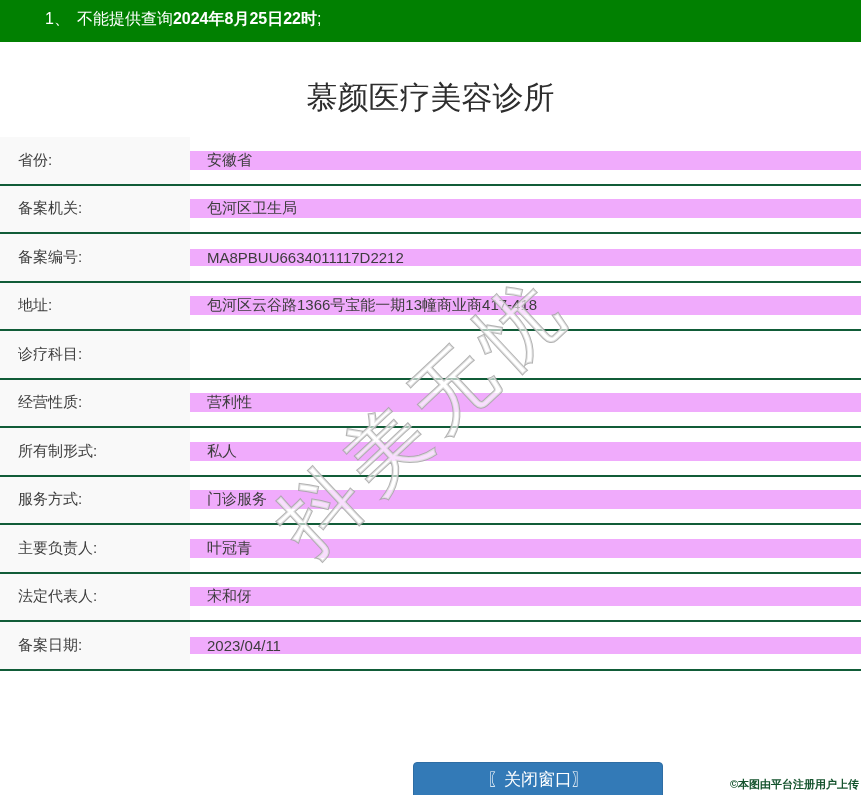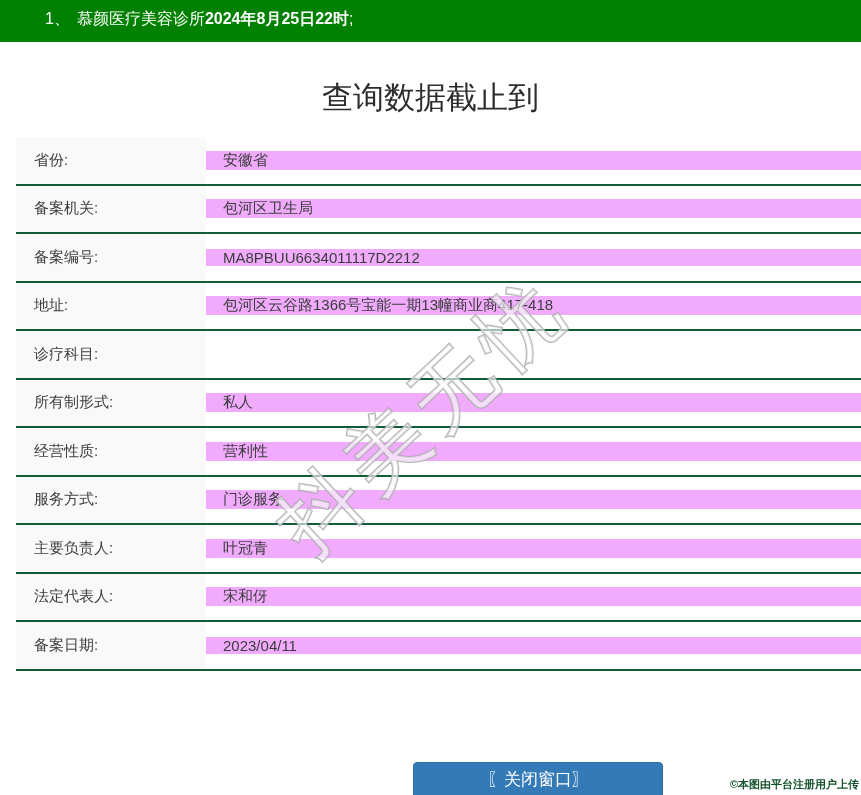--- a/index.html
+++ b/index.html
@@ -29,21 +29,20 @@
   }
   
   .info-table{width:861px;}
   .info-row{
     display:flex;
     height:46.5px;
     border-bottom:2px solid #115c38;
     align-items:center;
     font-size:15px;
     color:#3d3d3d;
-    margin-left:16px;
   }
   .info-label{
     width:172px;
     padding-left:18px;
     background:#f9f9f9;
     align-self:stretch;
     display:flex;
     align-items:center;
     flex-shrink:0;
   }
@@ -81,25 +80,25 @@
     color:#14532d;
     text-shadow:0 0 1px #ffffff;
     white-space:nowrap;
   }
 </style>
 </head>
 <body>
 
 <div class="notice-header">
   <div class="notice-line">
-    <span class="notice-num">1、</span><span>慕颜医疗美容诊所</span><span class="notice-bold">2024年8月25日22时</span><span>;</span>
+    <span class="notice-num">1、</span><span>不能提供查询</span><span class="notice-bold">2024年8月25日22时</span><span>;</span>
   </div>
 </div>
 
-<div class="page-title">查询数据截止到</div>
+<div class="page-title">慕颜医疗美容诊所</div>
 
 <div class="info-table">
   <div class="info-row">
     <div class="info-label">省份:</div>
     <div class="info-value">安徽省</div>
   </div>
   <div class="info-row">
     <div class="info-label">备案机关:</div>
     <div class="info-value">包河区卫生局</div>
   </div>
@@ -108,26 +107,26 @@
     <div class="info-value">MA8PBUU6634011117D2212</div>
   </div>
   <div class="info-row">
     <div class="info-label">地址:</div>
     <div class="info-value">包河区云谷路1366号宝能一期13幢商业商417-418</div>
   </div>
   <div class="info-row">
     <div class="info-label">诊疗科目:</div>
   </div>
   <div class="info-row">
+    <div class="info-label">经营性质:</div>
+    <div class="info-value">营利性</div>
+  </div>
+  <div class="info-row">
     <div class="info-label">所有制形式:</div>
     <div class="info-value">私人</div>
-  </div>
-  <div class="info-row">
-    <div class="info-label">经营性质:</div>
-    <div class="info-value">营利性</div>
   </div>
   <div class="info-row">
     <div class="info-label">服务方式:</div>
     <div class="info-value">门诊服务</div>
   </div>
   <div class="info-row">
     <div class="info-label">主要负责人:</div>
     <div class="info-value">叶冠青</div>
   </div>
   <div class="info-row">

